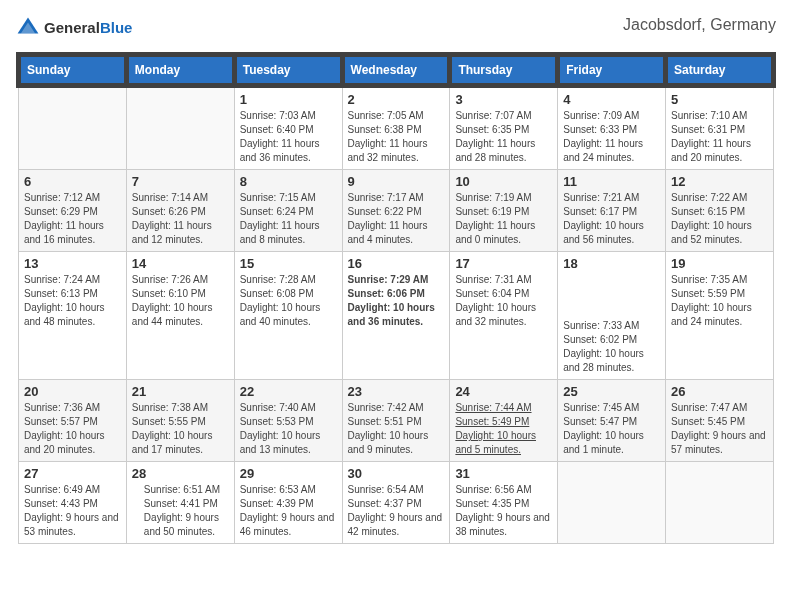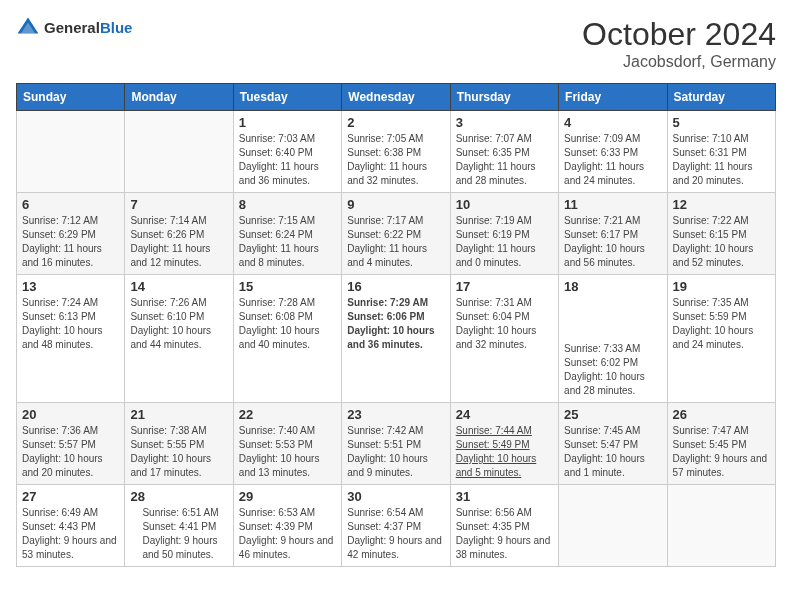--- a/index.html
+++ b/index.html
@@ -57,21 +57,21 @@
       border-collapse: collapse;
       table-layout: fixed;
     }
     thead th {
       background: #2a72c3;
       color: #fff;
       font-size: 12px;
       font-weight: bold;
       padding: 6px 6px;
       text-align: left;
-      border: 1px solid #404040;
+      border: 5px solid #404040;
     }
     tbody td {
       border: 1px solid #ccc;
       vertical-align: top;
       padding: 4px 5px;
       font-size: 10.5px;
       color: #333;
       height: 80px;
       background: #fff;
     }
@@ -102,21 +102,20 @@
     <svg class="logo-icon" viewBox="0 0 30 30">
       <polygon points="15,2 28,22 2,22" fill="#1a6bbd"></polygon>
       <polygon points="15,8 24,22 6,22" fill="#fff" opacity="0.3"></polygon>
     </svg>
     <div class="logo-text">
       <span class="logo-general">General</span>
       <span class="logo-blue">Blue</span>
     </div>
   </div>
   <div class="title-block">
-    <div class="cal-title">October 2024</div>
     <div class="cal-subtitle">Jacobsdorf, Germany</div>
   </div>
 </div>
 
 <table>
   <thead>
     <tr>
     <th>Sunday</th>
         <th>Monday</th>
         <th>Tuesday</th>

